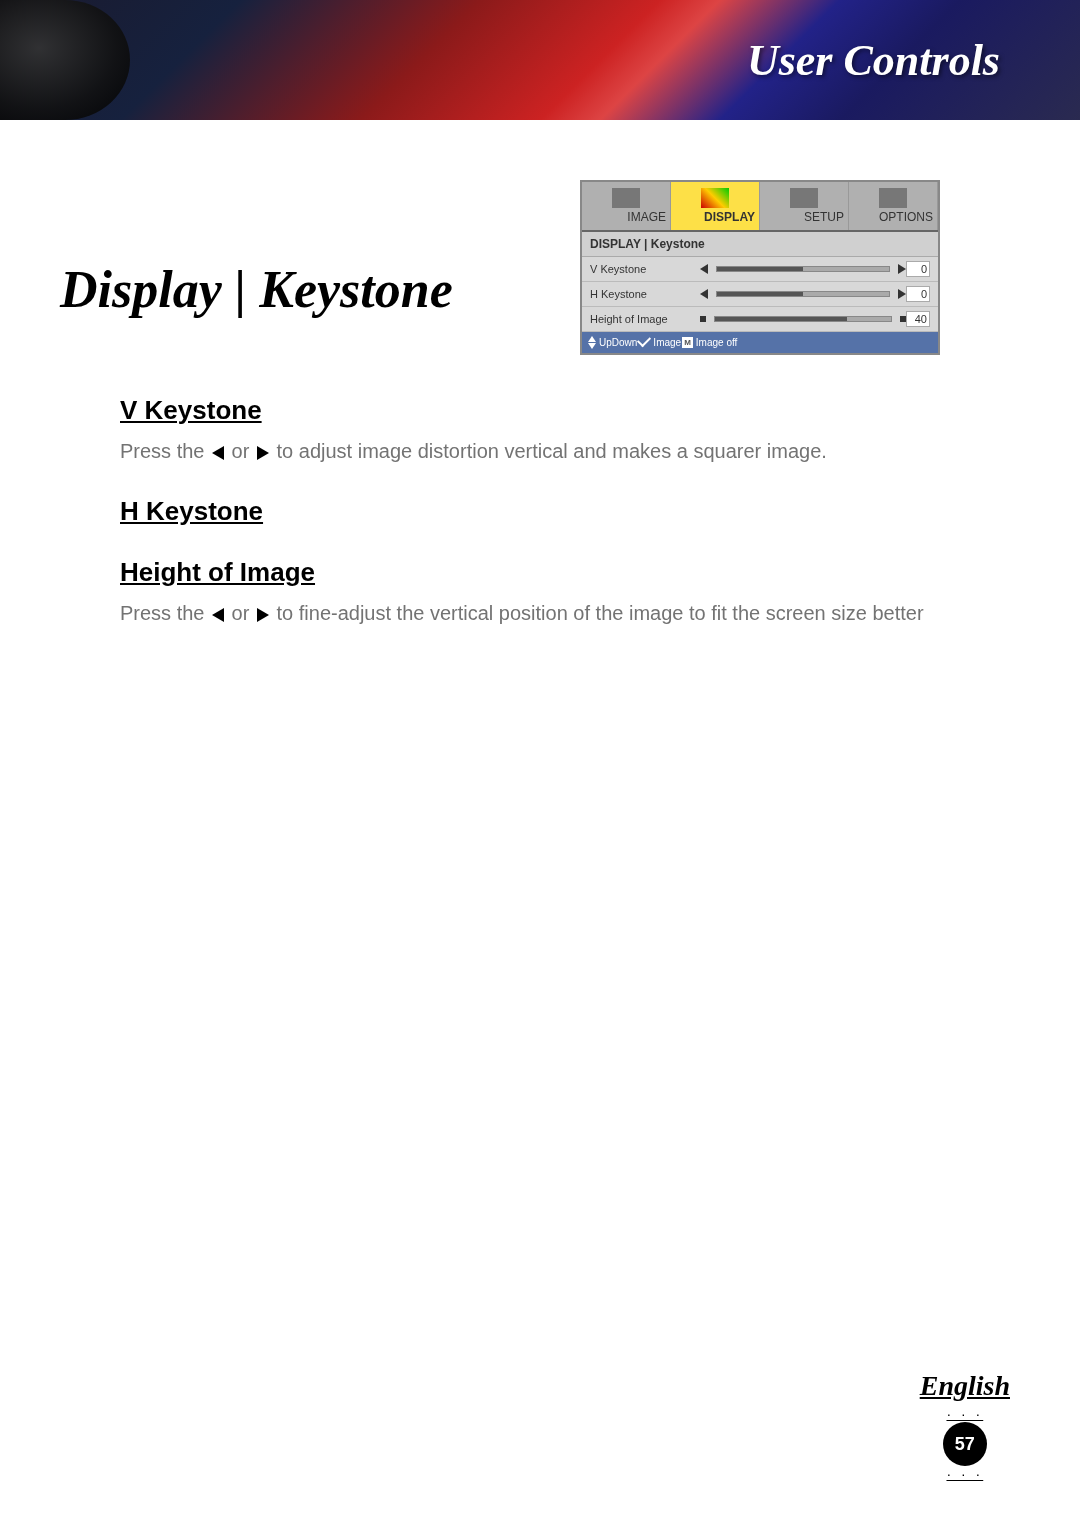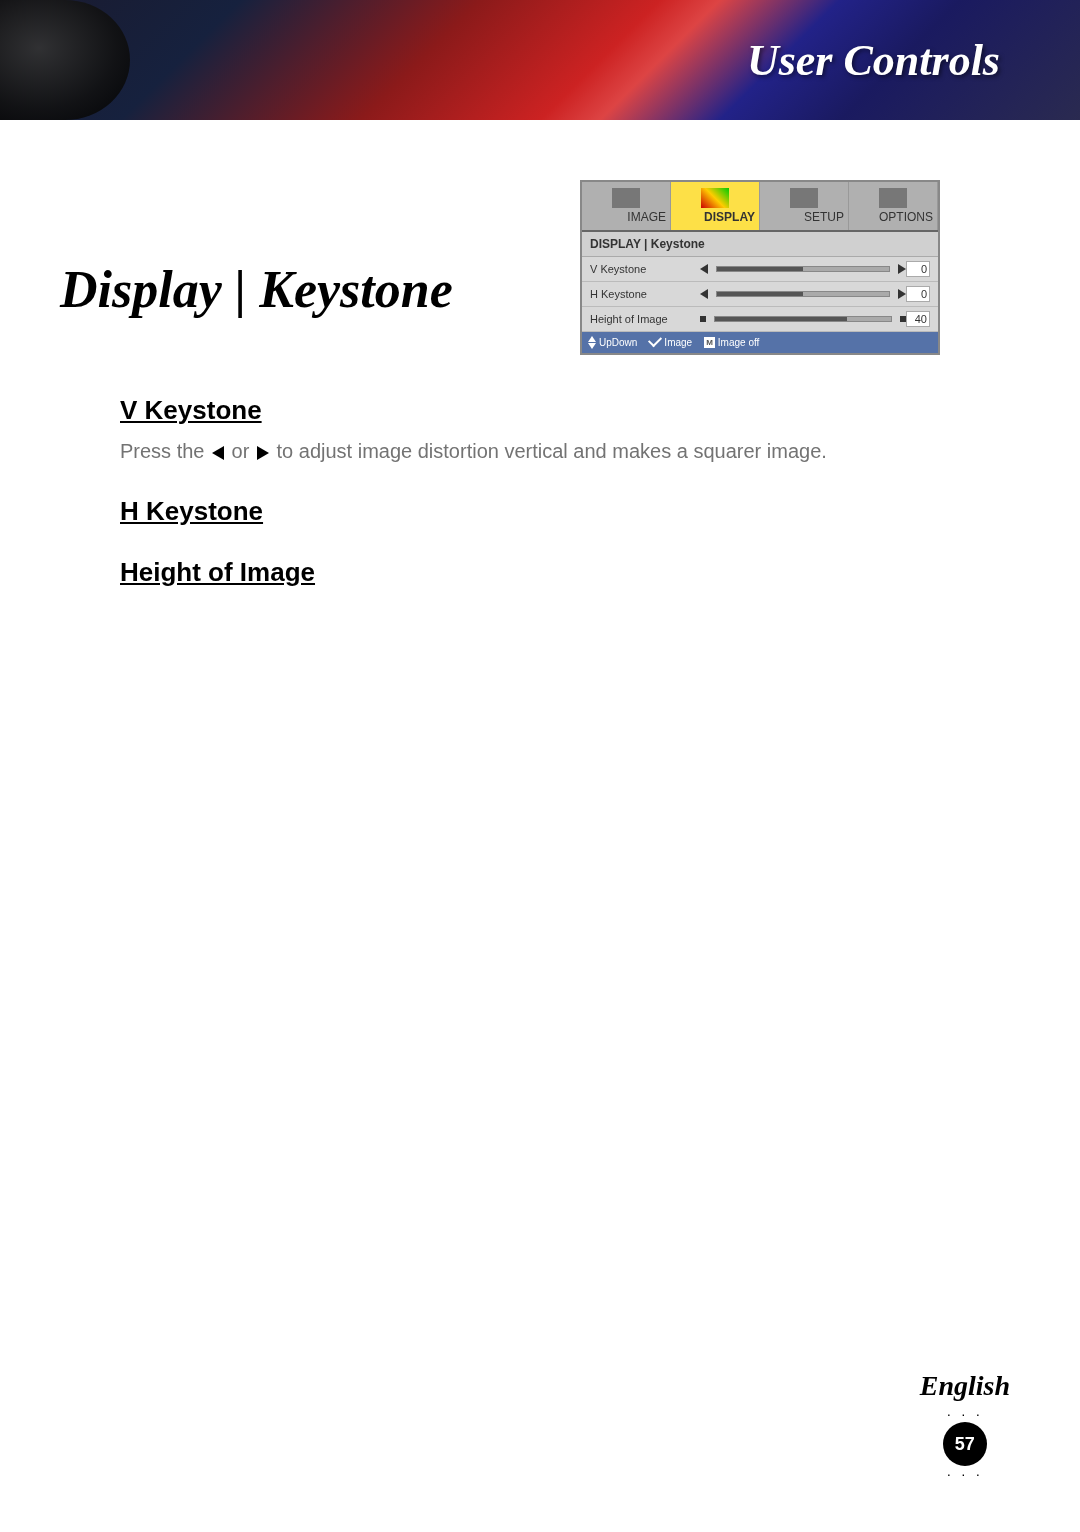--- a/index.html
+++ b/index.html
@@ -175,21 +175,21 @@
 
     .menu-nav-bar {
       display: flex;
       background: #5572a8;
       padding: 4px 6px;
     }
 
     .menu-nav-item {
       display: flex;
       align-items: center;
-      margin-right: 12px;
+      margin-right: 1px;
       font-size: 10px;
       color: #fff;
     }
 
     
     .content-section {
       margin-left: 60px;
       margin-bottom: 30px;
     }
 
@@ -231,20 +231,21 @@
       vertical-align: middle;
       margin: 0 2px;
     }
 
     
     .english-badge {
       position: absolute;
       bottom: 40px;
       right: 60px;
       text-align: center;
+      text-decoration: underline;
     }
 
     .english-text {
       font-size: 28px;
       font-style: italic;
       font-weight: bold;
       color: #000;
       font-family: Georgia, serif;
       display: block;
     }
@@ -350,20 +351,27 @@
       <span> to adjust image distortion vertical and makes a squarer image.</span>
     </p>
   </div>
 
   <div class="content-section">
     <div class="subsection-title">H Keystone</div>
   </div>
 
   <div class="content-section">
     <div class="subsection-title">Height of Image</div>
+    <p class="subsection-text">
+      <span>Press the</span>
+      <span class="arrow-left"></span>
+      <span>or</span>
+      <span class="arrow-right"></span>
+      <span> to fine-adjust the vertical position of the image to fit the screen size better</span>
+    </p>
   </div>
 
 </div>
 
 <div class="english-badge" style="position:absolute; bottom:50px; right:70px; text-align:center;">
   <span class="english-text">English</span>
   <div style="text-align:center; margin-top:4px;">
     <span style="display:block;font-size:14px;color:#000;letter-spacing:3px;">· · ·</span>
     <span style="display:inline-block;background:#000;color:#fff;border-radius:50%;width:44px;height:44px;line-height:44px;font-size:18px;font-weight:bold;text-align:center;">57</span>
     <span style="display:block;font-size:14px;color:#000;letter-spacing:3px;">· · ·</span>

